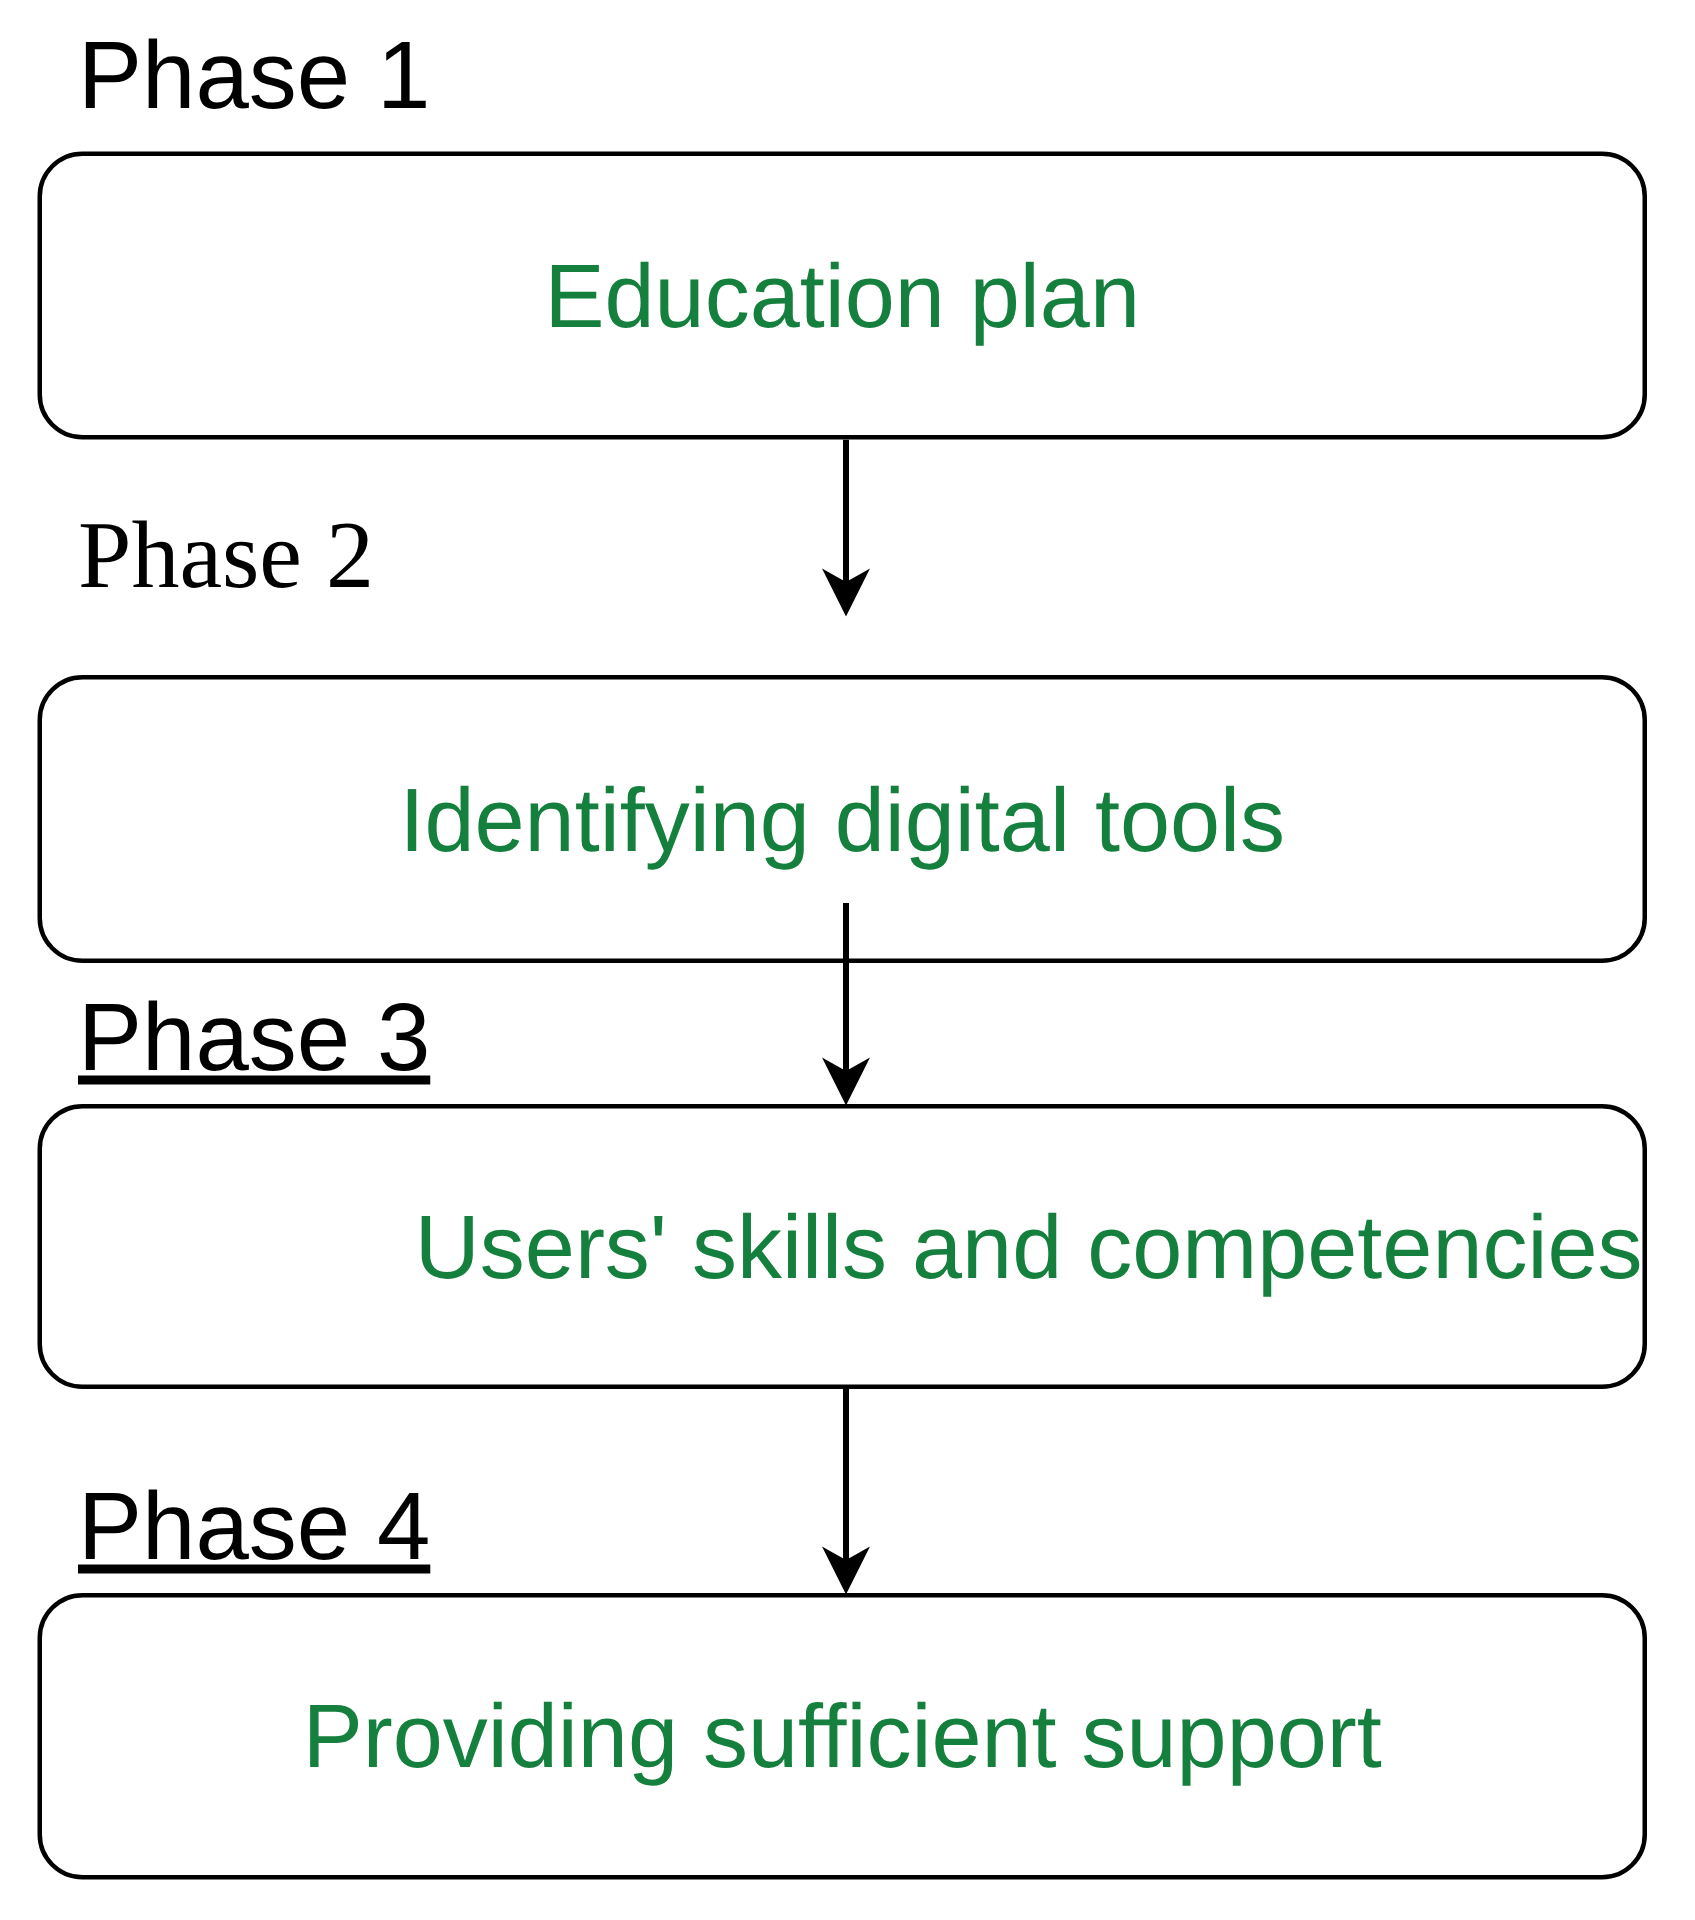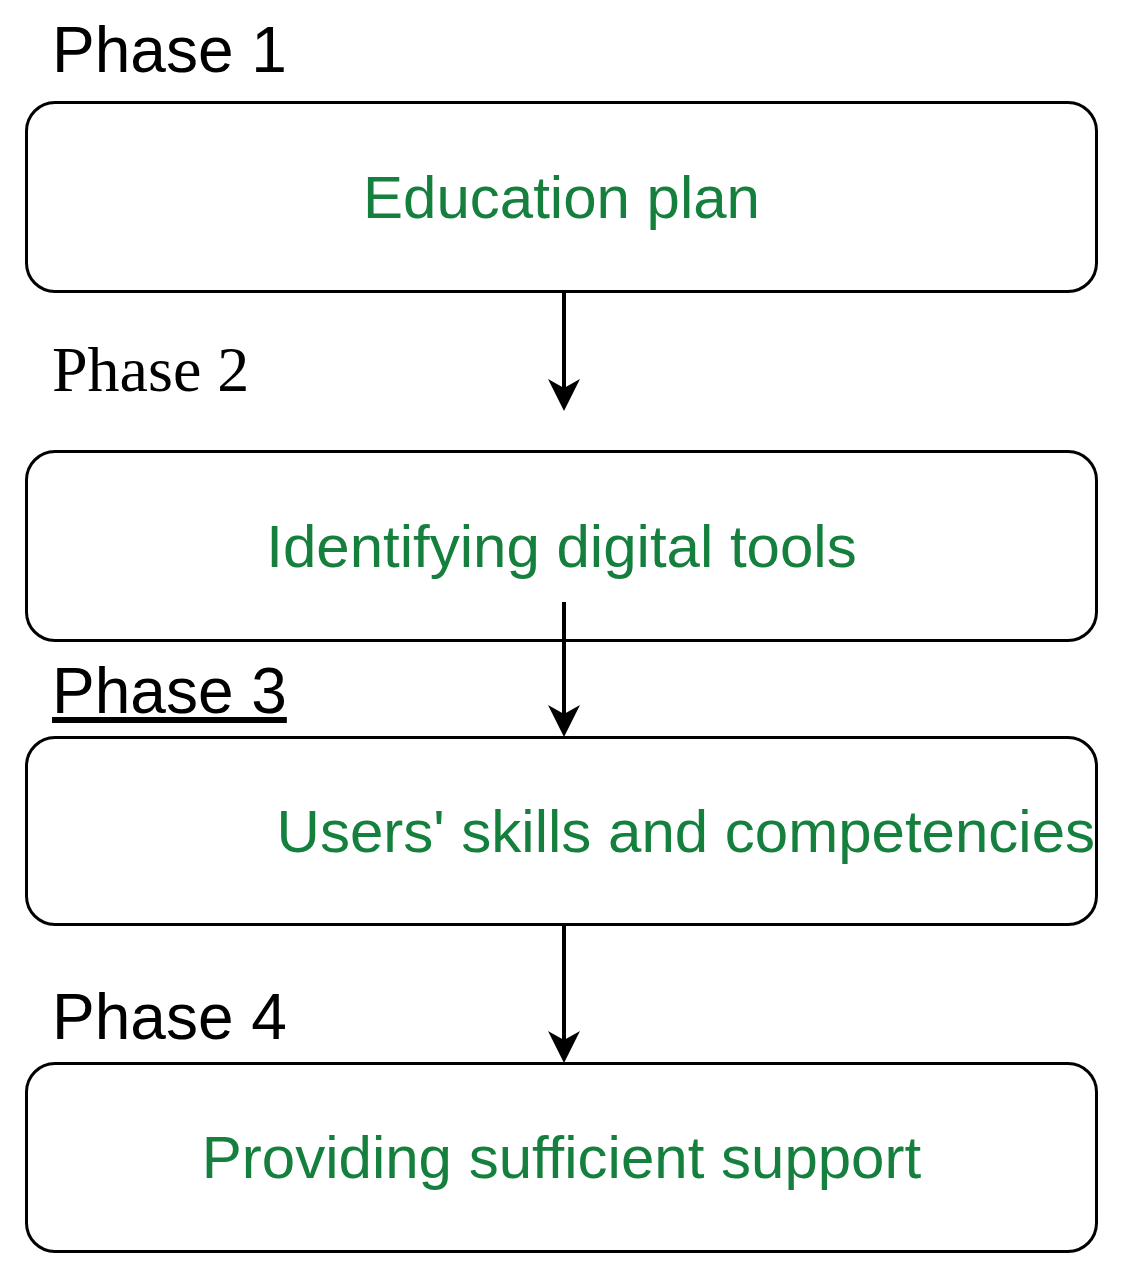--- a/index.html
+++ b/index.html
@@ -113,19 +113,19 @@
   </div>
 
   <div class="connector" style="top: 926px; height: 137px;">
     <svg viewBox="0 0 70 137" preserveAspectRatio="none" aria-hidden="true">
       <line x1="35" y1="0" x2="35" y2="123" stroke="#000000" stroke-width="4"></line>
       <path d="M 35 137 L 19 105 L 35 114 L 51 105 Z" fill="#000000"></path>
     </svg>
   </div>
 
   <div class="phase-group">
-    <div class="phase-label" style="top: 985px;">Phase 4</div>
+    <div class="phase-label" style="top: 985px; text-decoration: underline;">Phase 4</div>
     <div class="phase-box" style="top: 1062px; height: 191px;">
       <span class="phase-box-text">Providing sufficient support</span>
     </div>
   </div>
 
 </div>
 
 </body></html>

